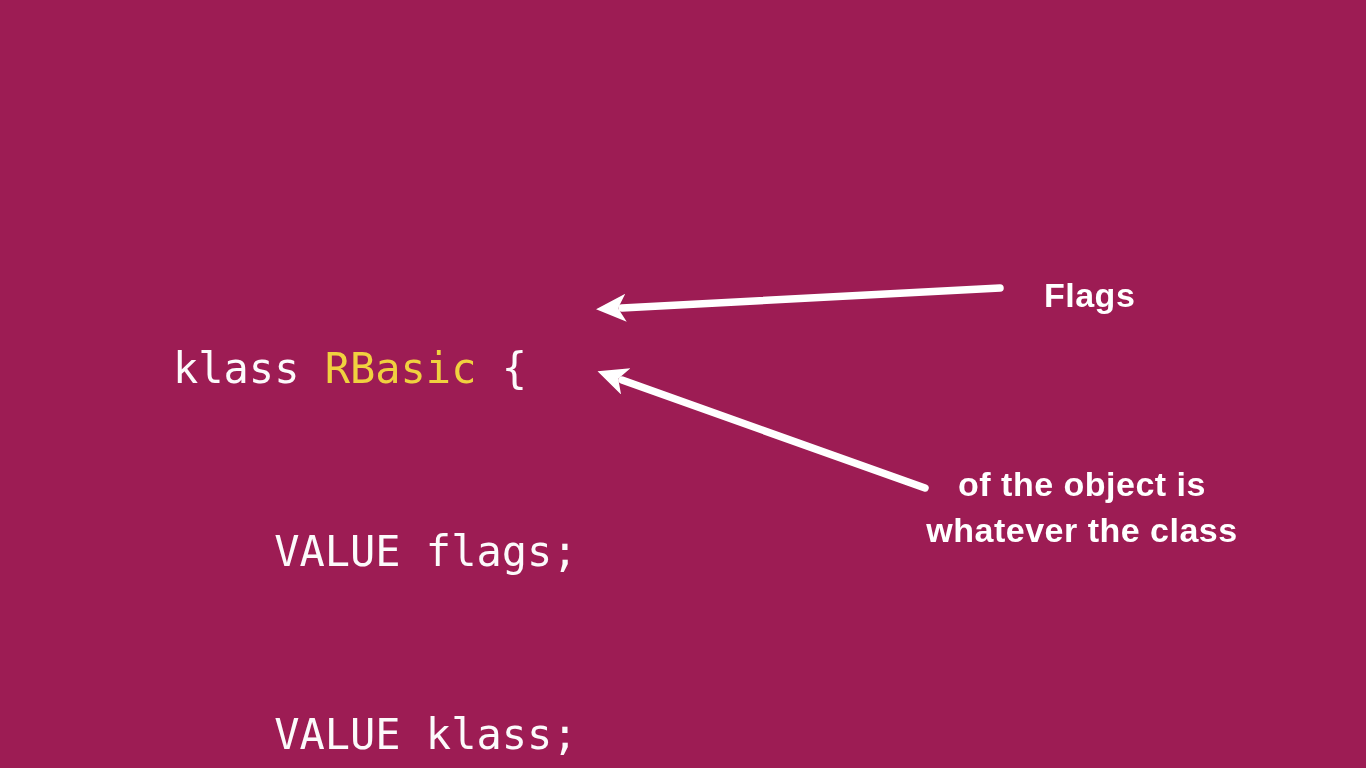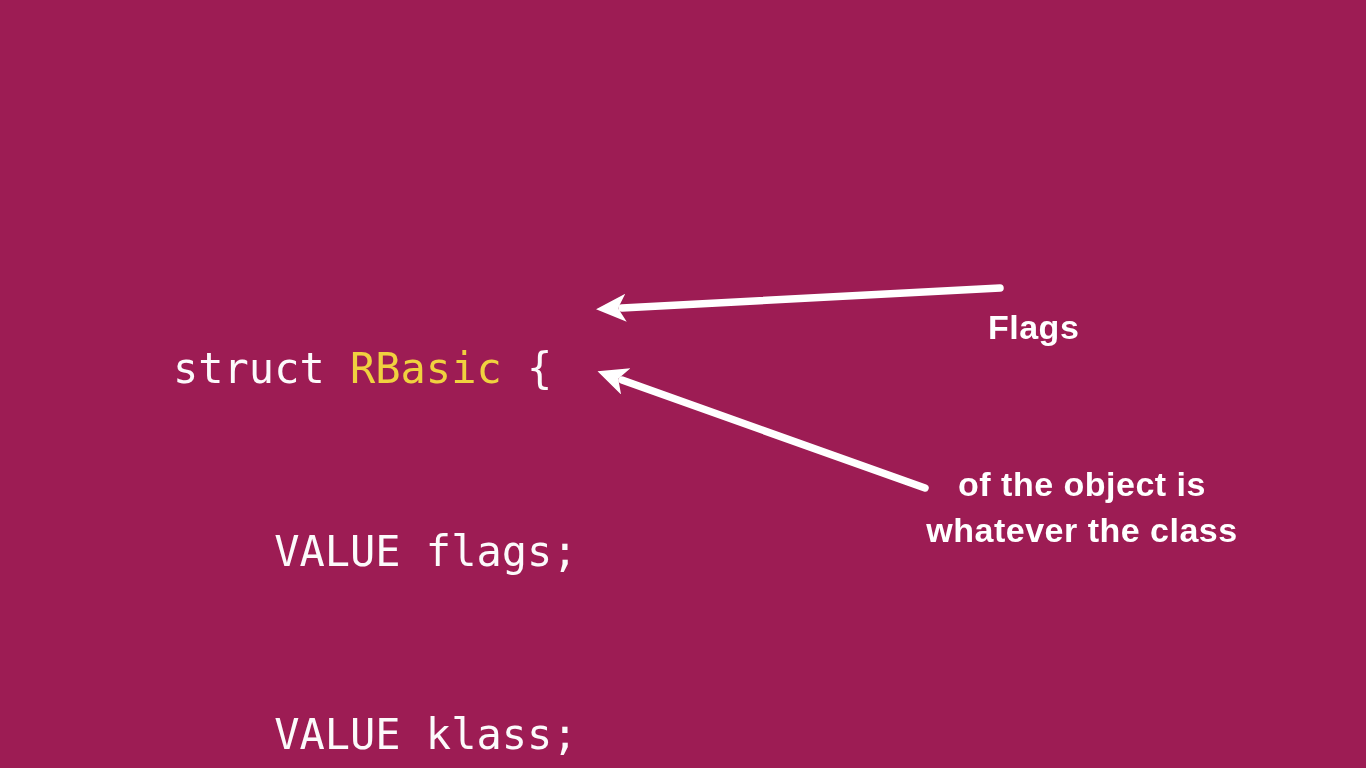--- a/index.html
+++ b/index.html
@@ -42,39 +42,38 @@
   }
   .arrow-head-fill { fill: var(--arrow, #FFFFFF); }
   .annotation {
     position: absolute;
     color: var(--annotation-text, #FFFFFF);
     font-weight: 700;
     font-size: 34px;
     letter-spacing: 0.5px;
   }
   .annotation-flags {
-    left: 988px;
+    left: 1044px;
     top: 276px;
-    margin-top: 32px;
   }
   .annotation-klass {
     left: 872px;
     top: 461px;
     width: 420px;
     text-align: center;
     line-height: 46px;
   }
 </style>
 </head>
 <body>
 
 <div class="slide">
 
   <div class="code-block">
-    <div class="code-line"><span>struct </span><span class="tok-type">RBasic</span><span> {</span></div>
+    <div class="code-line"><span>klass </span><span class="tok-type">RBasic</span><span> {</span></div>
     <div class="code-line">    VALUE flags;</div>
     <div class="code-line">    VALUE klass;</div>
     
   </div>
 
   <svg class="arrow-layer" viewBox="0 0 1366 768" xmlns="http://www.w3.org/2000/svg">
     <defs>
       <marker id="arrowhead" markerUnits="userSpaceOnUse" markerWidth="34" markerHeight="30" refX="4" refY="14" orient="auto">
         <path class="arrow-head-fill" d="M30,14 L0,0 L8,14 L0,28 Z"></path>
       </marker>

